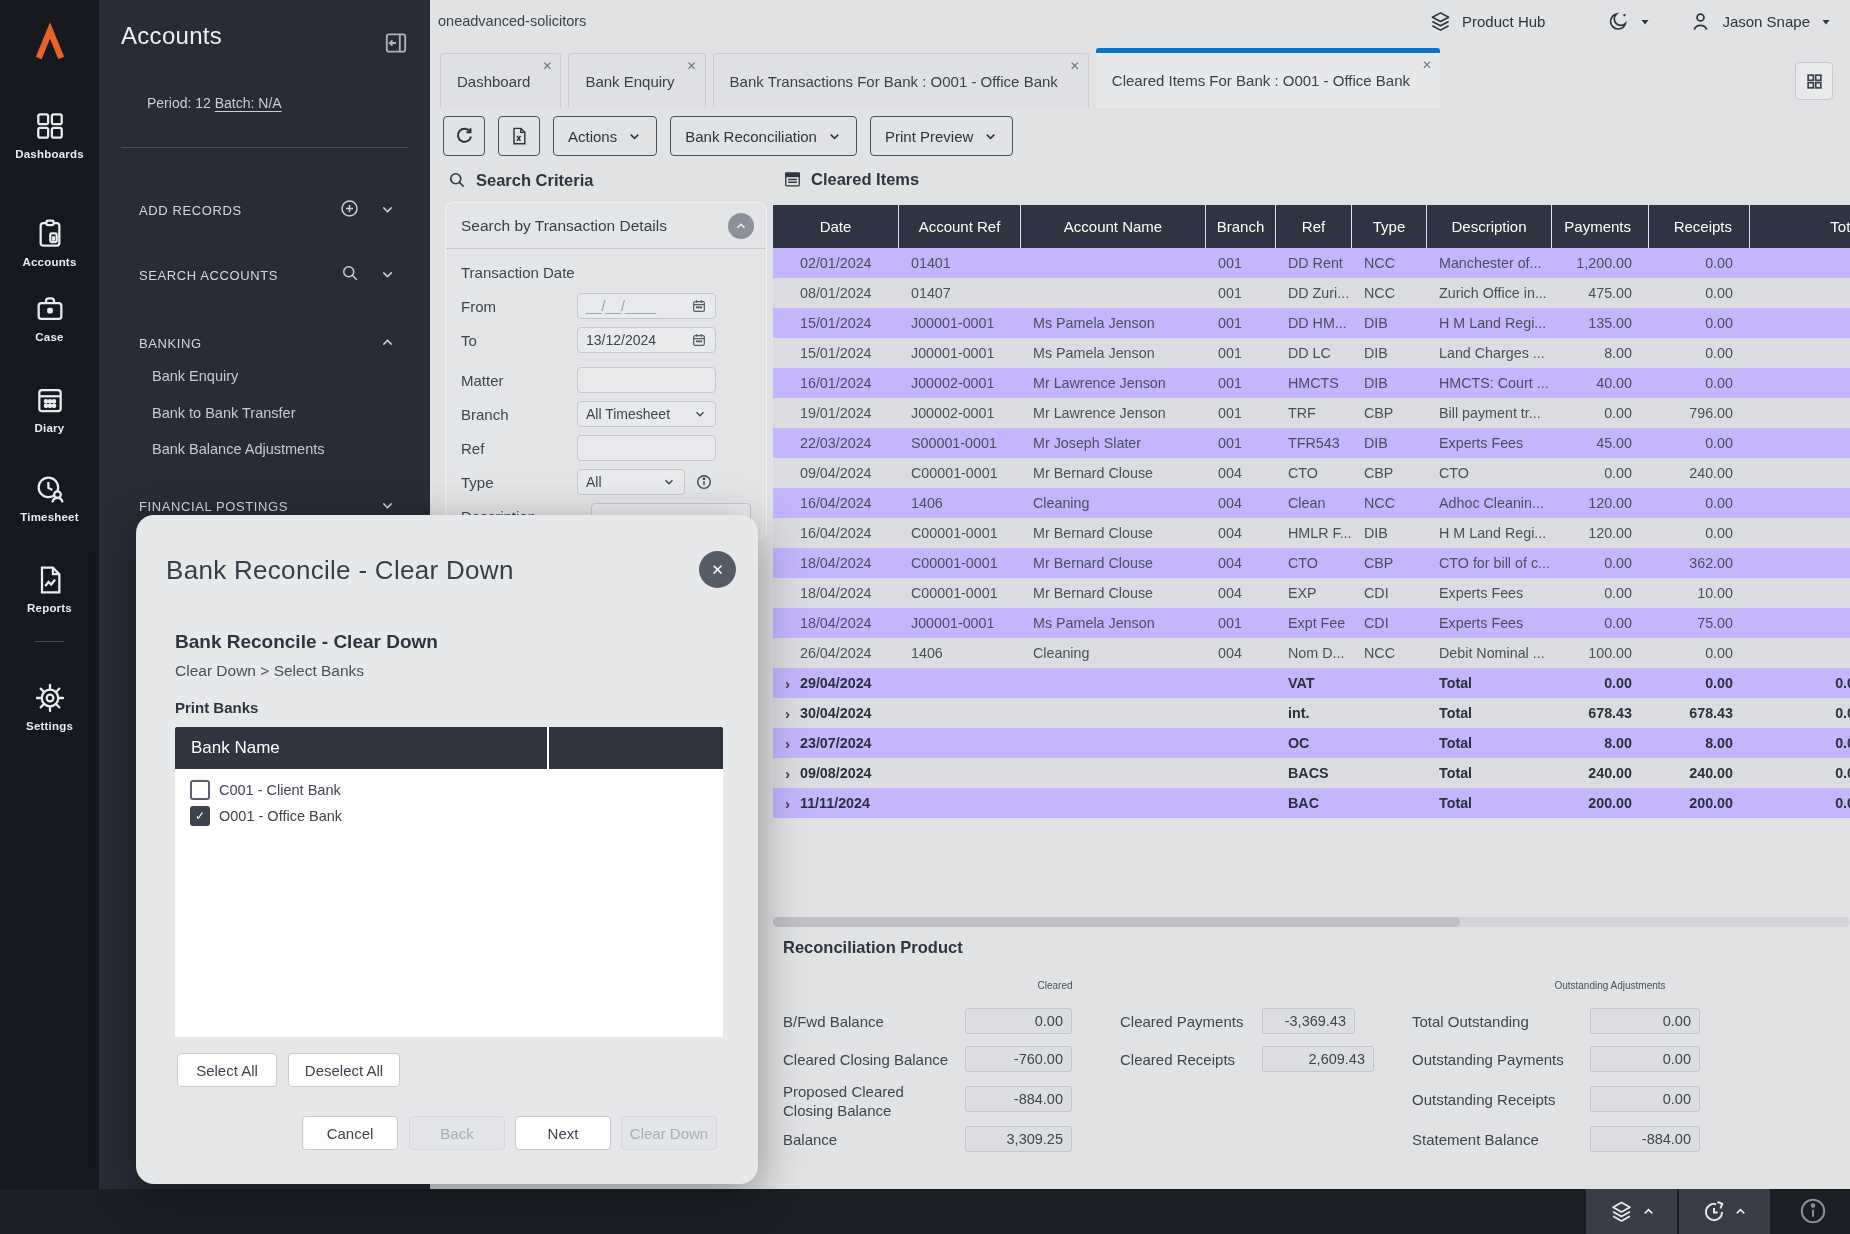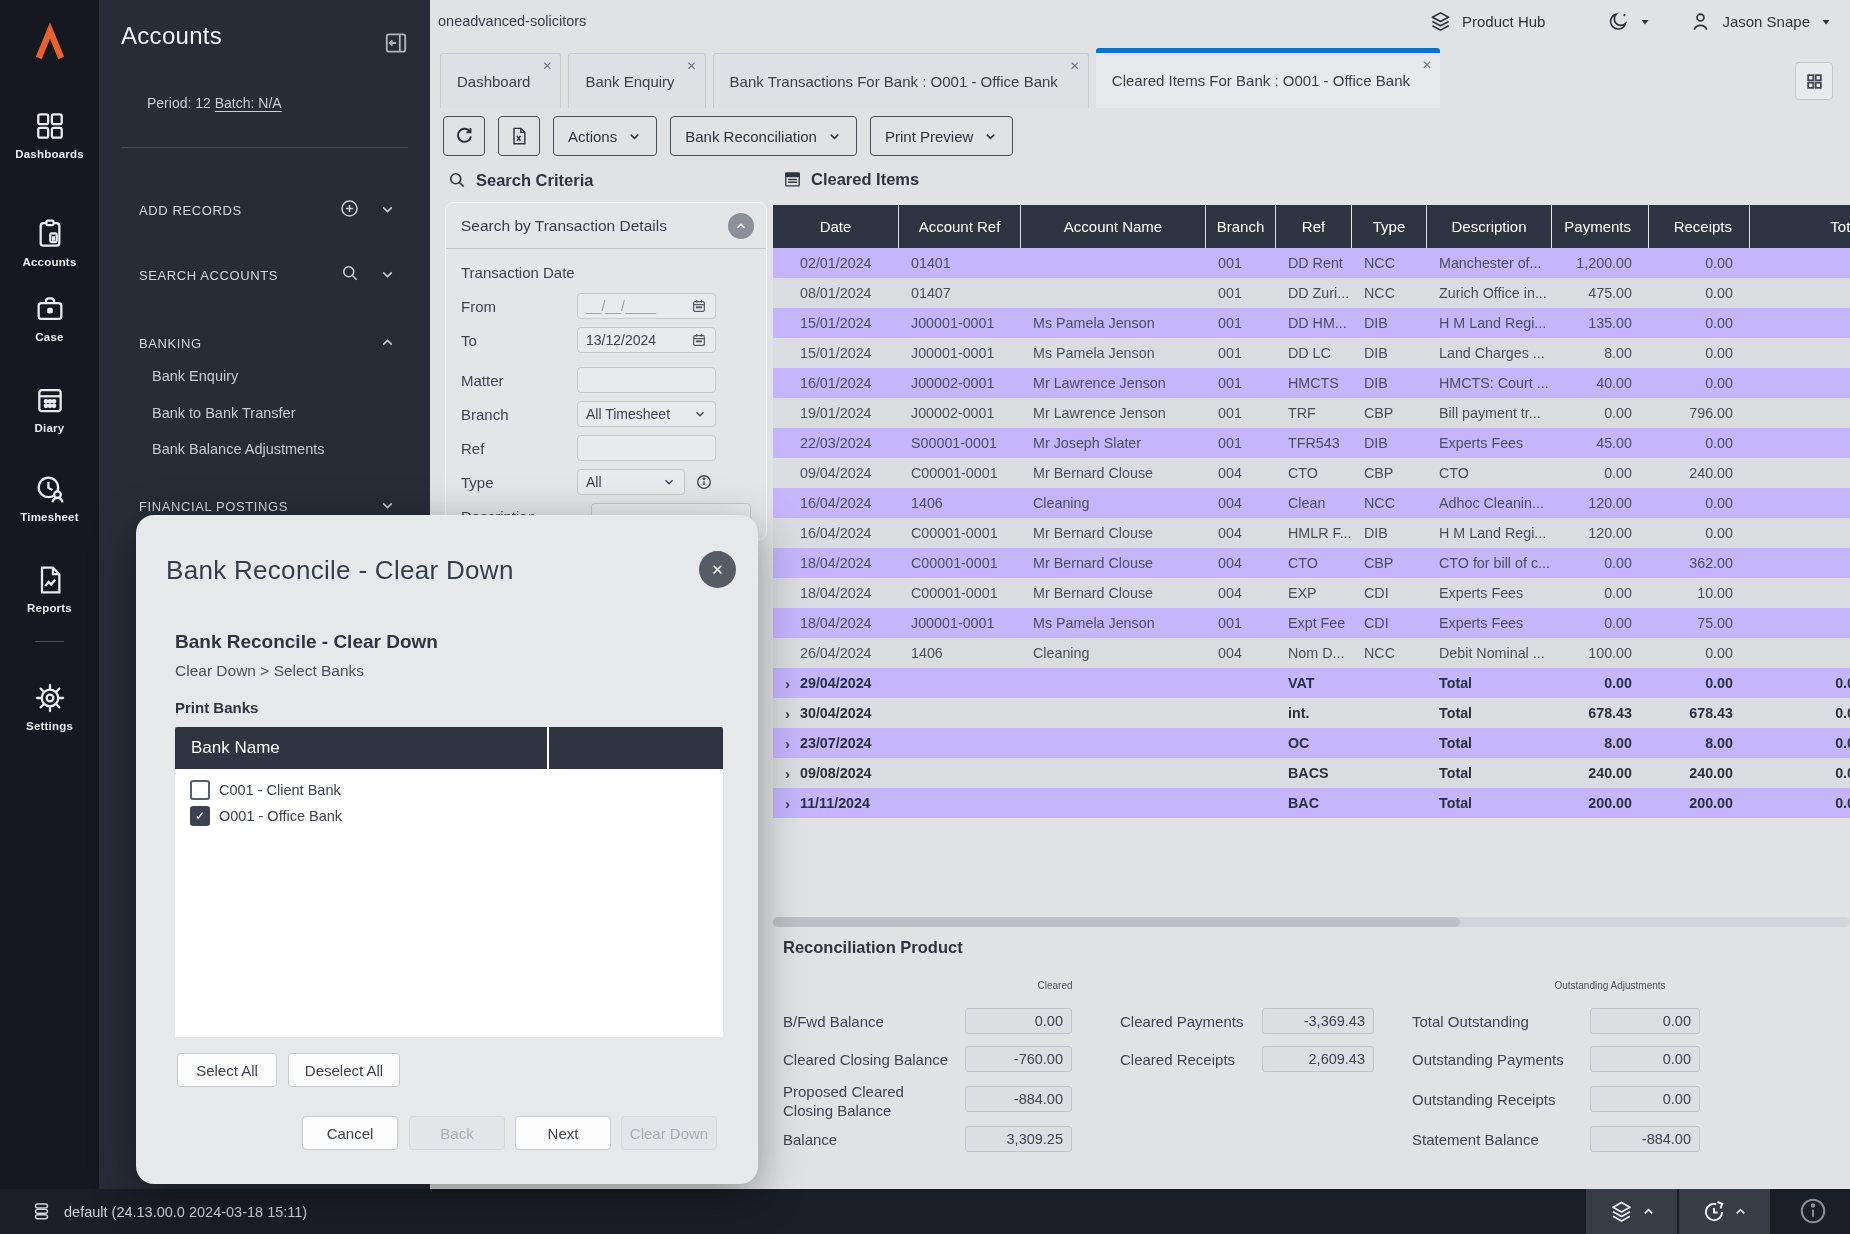--- a/index.html
+++ b/index.html
@@ -691,21 +691,21 @@
   <div class="tot-label" style="left:353px;top:1013px">B/Fwd Balance</div>
   <div class="vbox" style="left:535px;top:1008px;width:107px">0.00</div>
   <div class="tot-label" style="left:353px;top:1051px">Cleared Closing Balance</div>
   <div class="vbox" style="left:535px;top:1046px;width:107px">-760.00</div>
   <div class="tot-label" style="left:353px;top:1082px;width:135px;line-height:19px">Proposed Cleared Closing Balance</div>
   <div class="vbox" style="left:535px;top:1086px;width:107px">-884.00</div>
   <div class="tot-label" style="left:353px;top:1131px">Balance</div>
   <div class="vbox" style="left:535px;top:1126px;width:107px">3,309.25</div>
 
   <div class="tot-label" style="left:690px;top:1013px">Cleared Payments</div>
-  <div class="vbox" style="left:832px;top:1008px;width:112px">-3,369.43</div>
+  <div class="vbox" style="left:832px;top:1008px;width:93px">-3,369.43</div>
   <div class="tot-label" style="left:690px;top:1051px">Cleared Receipts</div>
   <div class="vbox" style="left:832px;top:1046px;width:112px">2,609.43</div>
 
   <div class="tot-label" style="left:982px;top:1013px">Total Outstanding</div>
   <div class="vbox" style="left:1160px;top:1008px;width:110px">0.00</div>
   <div class="tot-label" style="left:982px;top:1051px">Outstanding Payments</div>
   <div class="vbox" style="left:1160px;top:1046px;width:110px">0.00</div>
   <div class="tot-label" style="left:982px;top:1091px">Outstanding Receipts</div>
   <div class="vbox" style="left:1160px;top:1086px;width:110px">0.00</div>
   <div class="tot-label" style="left:982px;top:1131px">Statement Balance</div>
@@ -742,28 +742,20 @@
 
   <div class="mbtn" style="left:41px;top:538px;width:100px">Select All</div>
   <div class="mbtn" style="left:152px;top:538px;width:112px">Deselect All</div>
   <div class="mbtn" style="left:166px;top:601px;width:96px">Cancel</div>
   <div class="mbtn disabled" style="left:273px;top:601px;width:96px">Back</div>
   <div class="mbtn" style="left:379px;top:601px;width:96px">Next</div>
   <div class="mbtn disabled" style="left:485px;top:601px;width:96px">Clear Down</div>
 </div>
 
 <div id="statusbar" class="abs">
-  <div class="st-left">
-    <svg width="19" height="21" viewBox="0 0 24 24" stroke="#cfd3d9" fill="none" stroke-width="1.8">
-        <rect x="4.5" y="2.5" width="15" height="5" rx="2.5"></rect>
-        <rect x="4.5" y="9.3" width="15" height="5" rx="2.5"></rect>
-        <rect x="4.5" y="16.1" width="15" height="5" rx="2.5"></rect>
-      </svg>
-    <span>default (24.13.00.0 2024-03-18 15:11)</span>
-  </div>
   <div class="st-btn" style="left:1586px">
     <svg width="27" height="27" viewBox="0 0 24 24" stroke="currentColor" fill="none" stroke-width="1.6" stroke-linejoin="round">
         <path d="M12 4 4.5 8.2 12 12.4l7.5-4.2z"></path>
         <path d="M4.5 12.2 12 16.4l7.5-4.2"></path>
         <path d="M4.5 16.2 12 20.4l7.5-4.2"></path>
       </svg>
     <svg width="15" height="15" viewBox="0 0 24 24" stroke="currentColor" fill="none" stroke-width="2.6">
         <polyline points="6,15 12,9 18,15"></polyline>
       </svg>
   </div>

